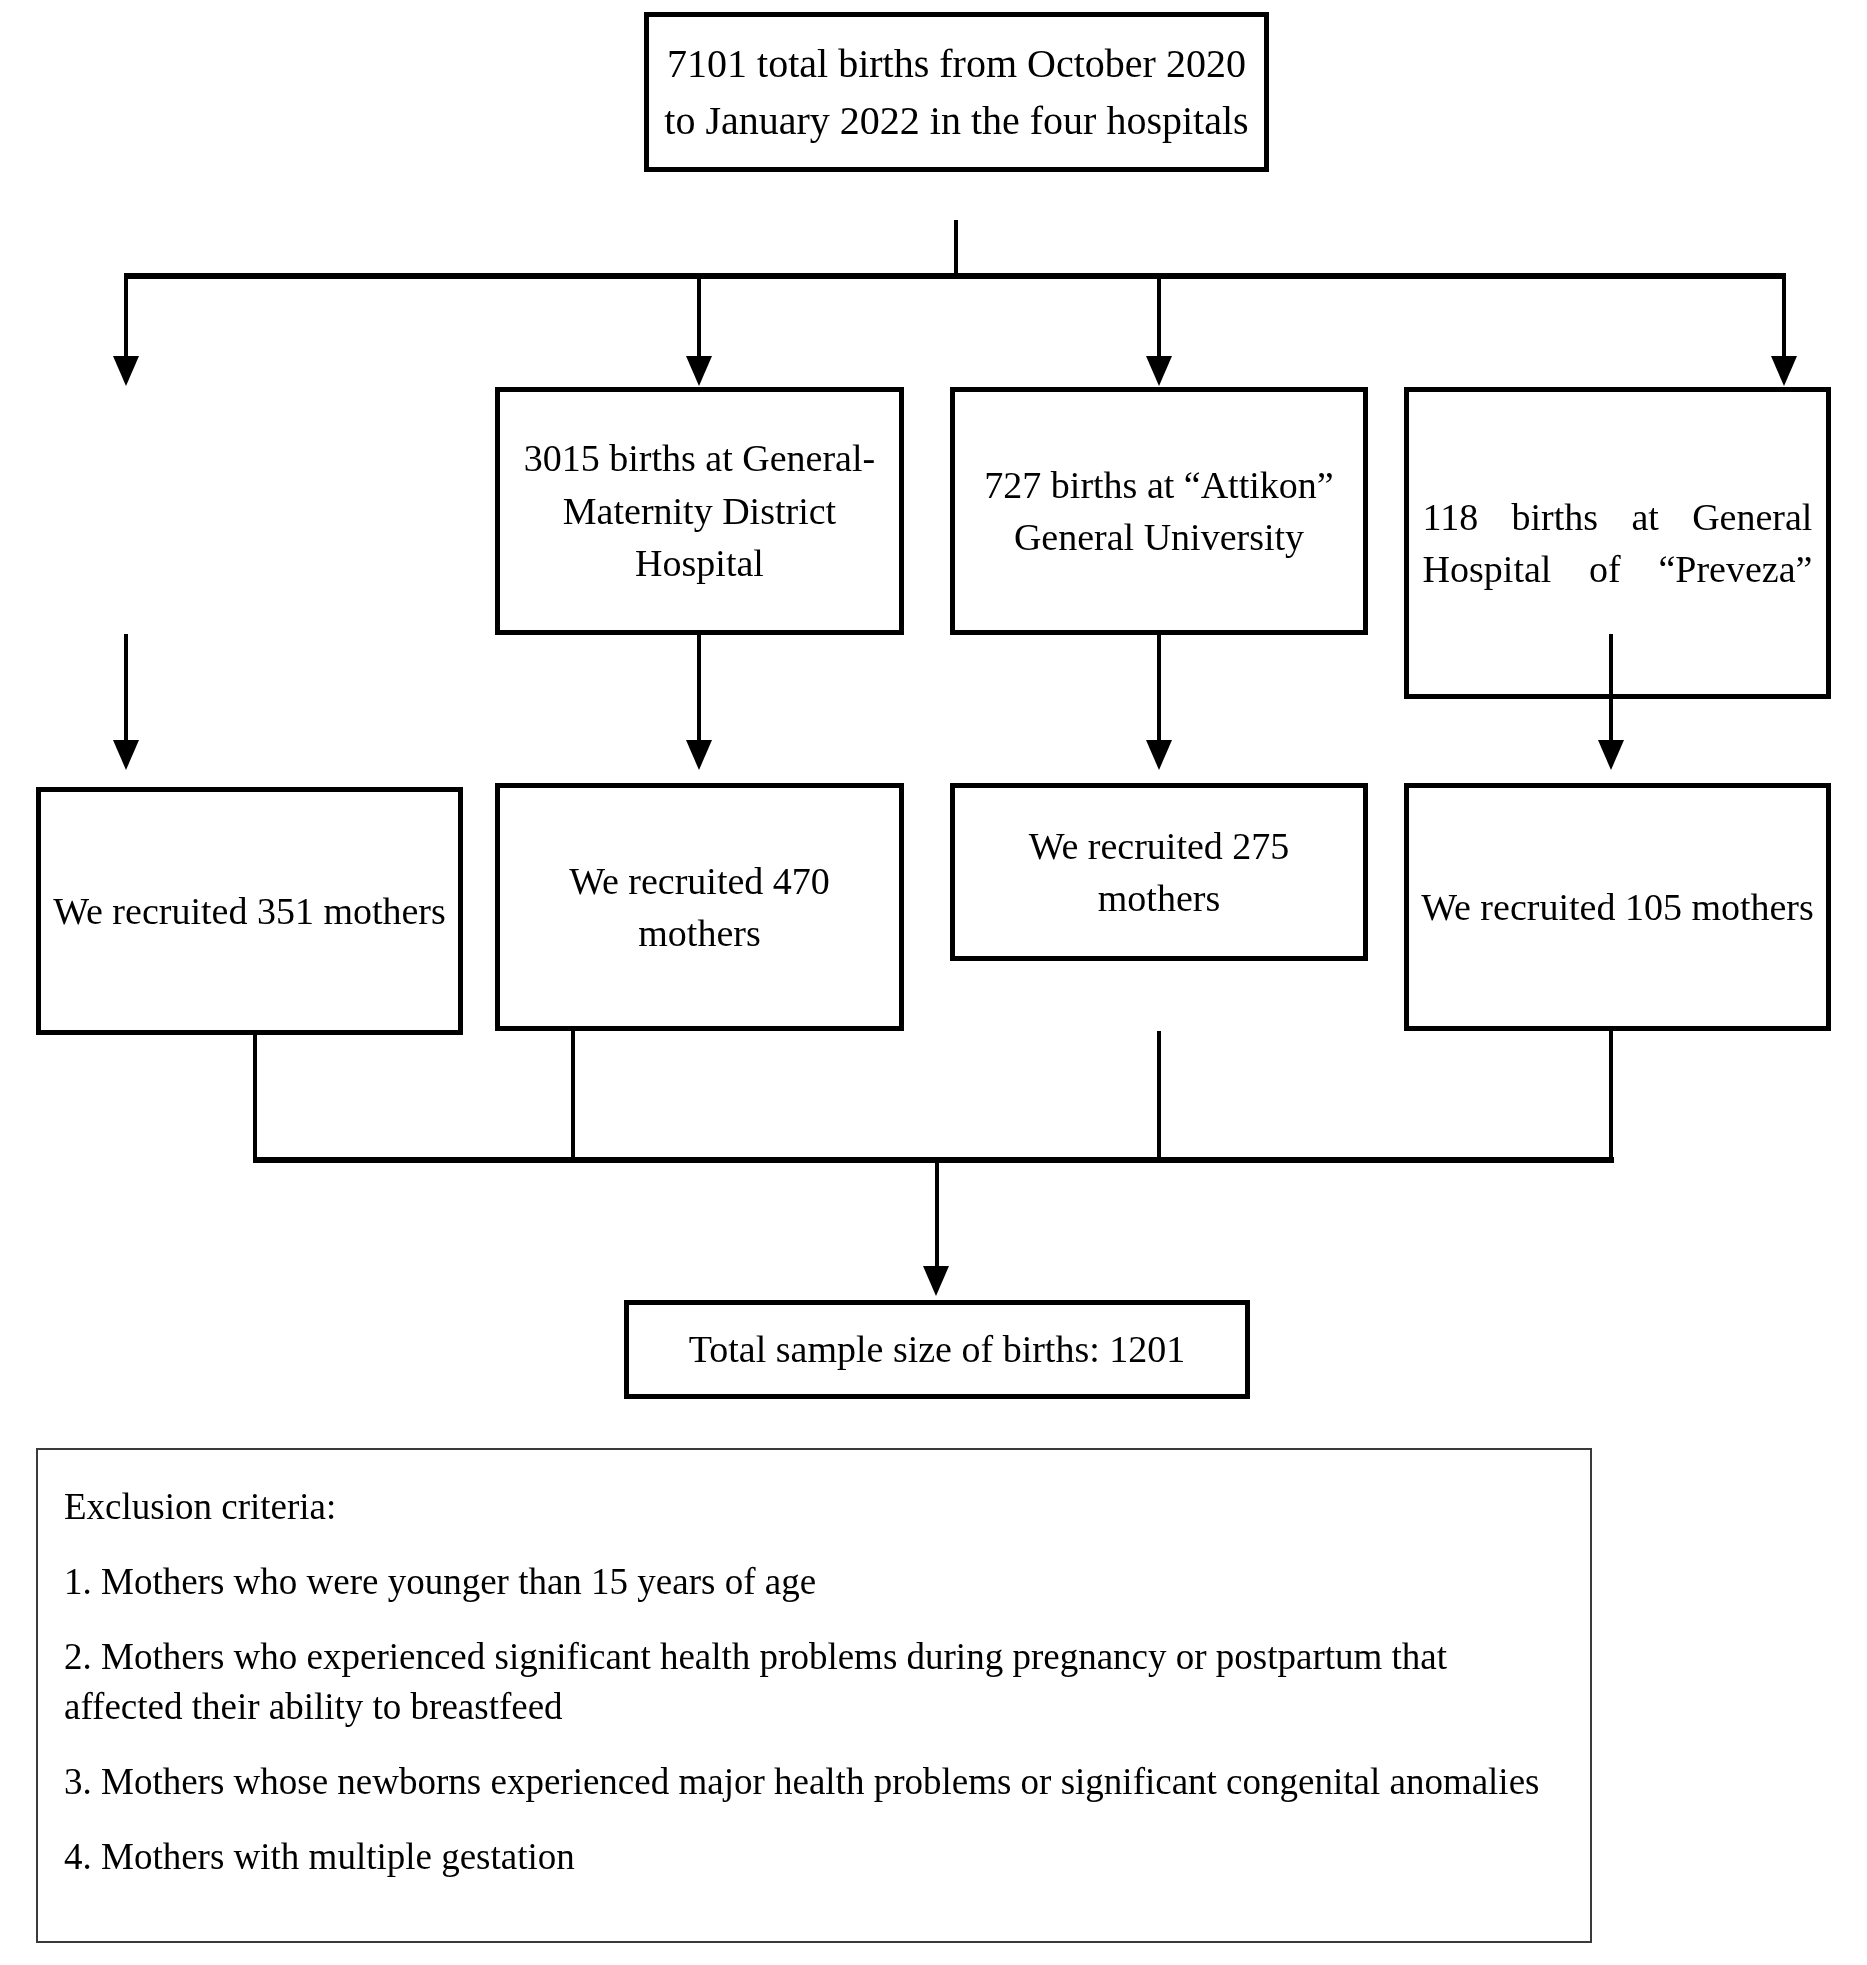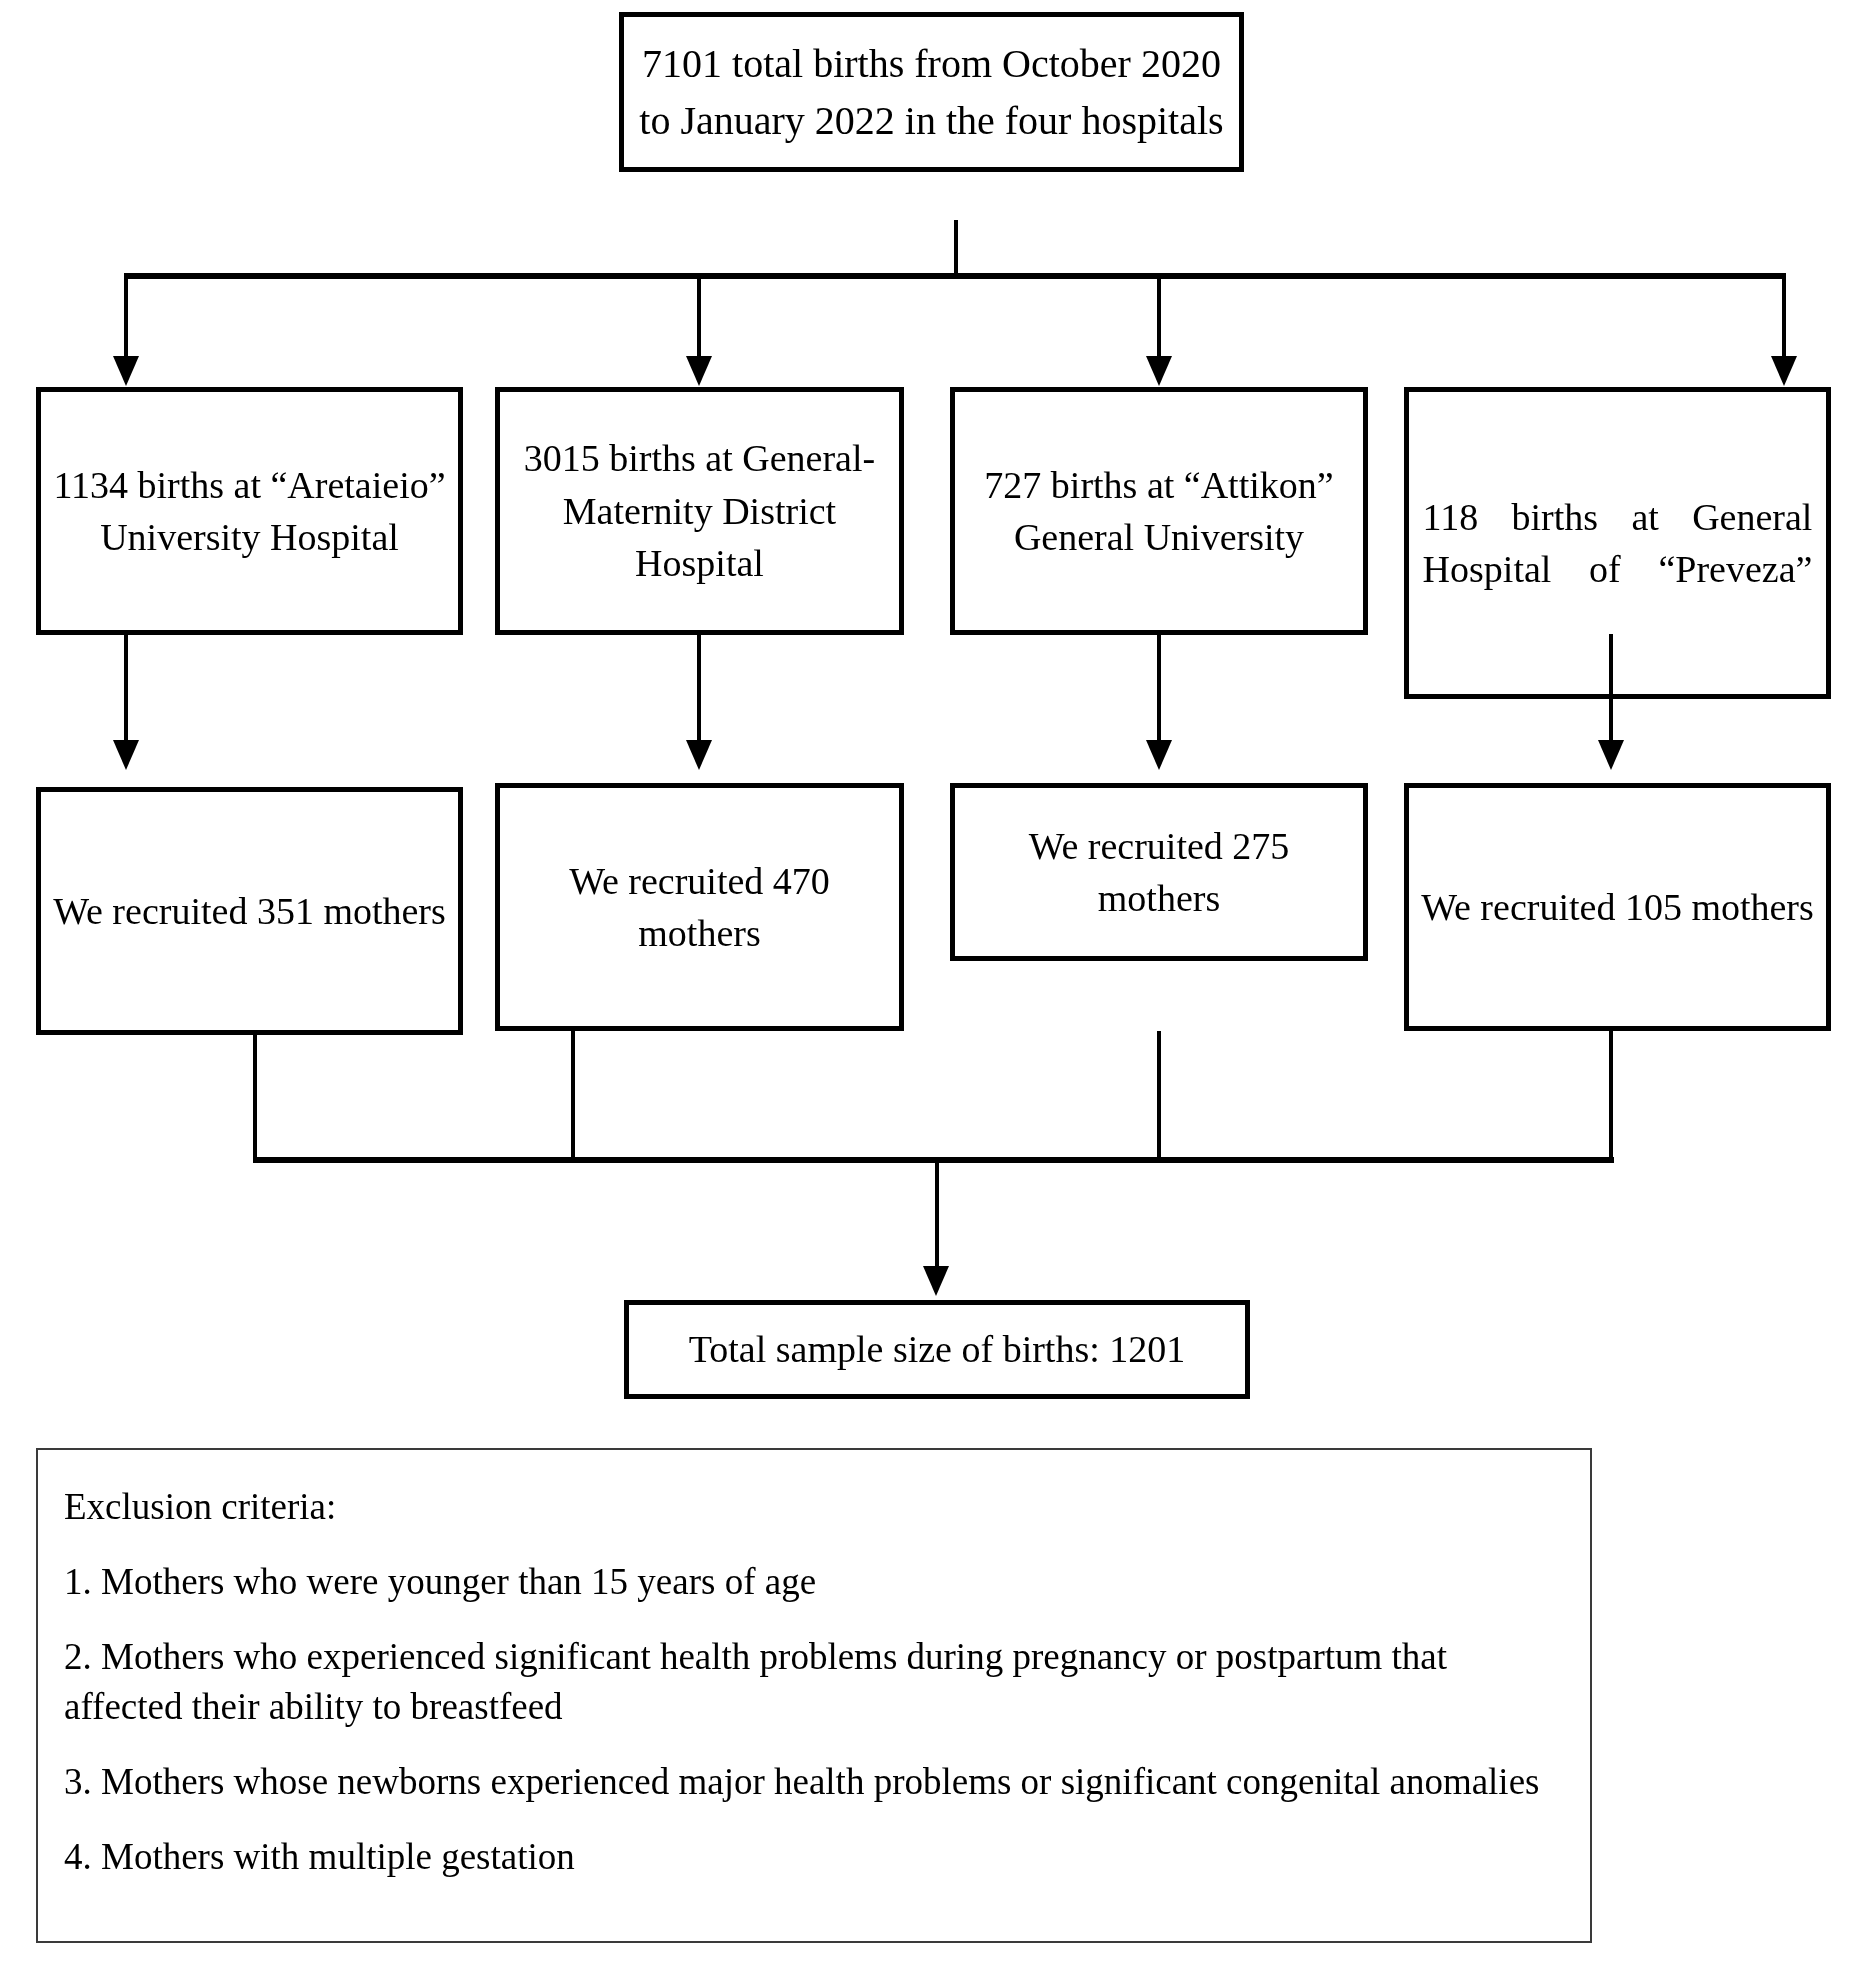--- a/index.html
+++ b/index.html
@@ -41,21 +41,21 @@
     text-align: center;
     white-space: pre-line;
   }
   .fbox .txt.justify {
     text-align: justify;
     text-align-last: justify;
     padding: 0 13.6px;
   }
 
   
-  #box-root       { left: 619px; top: 12.4px;   width: 625px; height: 160px; }
+  #box-root       { left: 644px; top: 12.4px;   width: 625px; height: 160px; }
   #box-root .txt  { font-size: 40px; line-height: 1.44; }
 
   
   #box-h1 { left: 36px;   top: 387px; width: 427px;  height: 248px; }
   #box-h2 { left: 495px;  top: 387px; width: 409px;  height: 248px; }
   #box-h3 { left: 950px; top: 387px; width: 418px;  height: 248px; }
   #box-h4 { left: 1404px; top: 387px; width: 427px;  height: 312px; }
 
   
   #box-r1 { left: 36px;   top: 787px; width: 427px; height: 248px; }
@@ -120,23 +120,20 @@
 
   <div class="vline" style="left:697px; top:273px; height:87px;"></div>
   <div class="arrow-down" style="left:686px; top:356px;"></div>
 
   <div class="vline" style="left:1157px; top:273px; height:87px;"></div>
   <div class="arrow-down" style="left:1146px; top:356px;"></div>
 
   <div class="vline" style="left:1782px; top:273px; height:87px;"></div>
   <div class="arrow-down" style="left:1771px; top:356px;"></div>
 
-  <div class="fbox" id="box-h1">
-    <span class="txt">1134 births at “Aretaieio” University Hospital</span>
-  </div>
   <div class="fbox" id="box-h2">
     <span class="txt">3015 births at General-Maternity District Hospital</span>
   </div>
   <div class="fbox" id="box-h3">
     <span class="txt">727 births at “Attikon” General University</span>
   </div>
   <div class="fbox" id="box-h4">
     <span class="txt justify">118 births at General Hospital of “Preveza”</span>
   </div>
 

